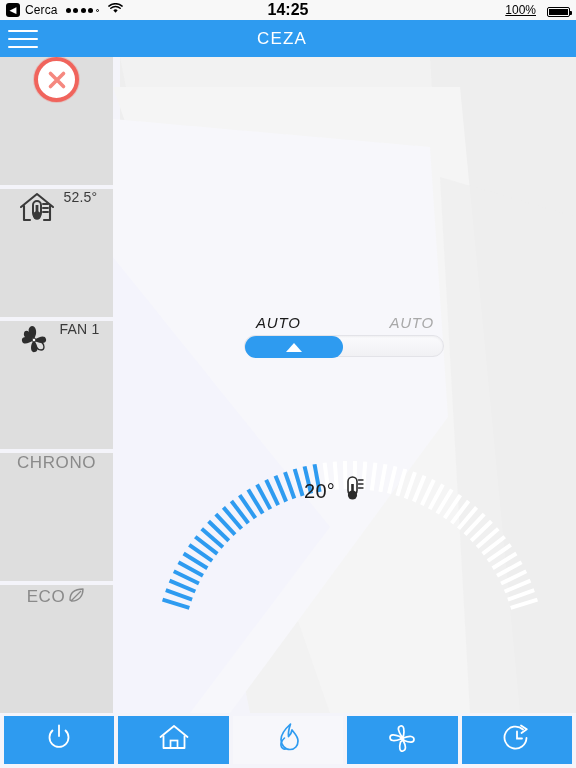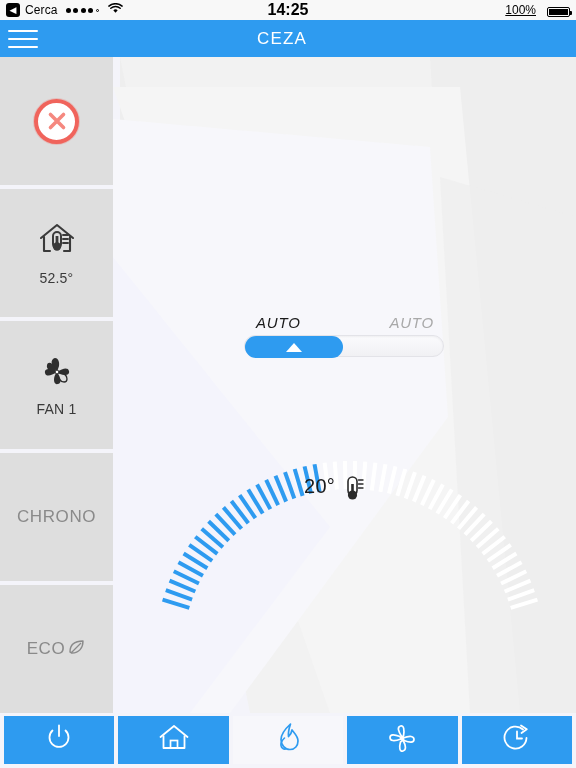--- a/index.html
+++ b/index.html
@@ -87,22 +87,22 @@
   .sidebar {
     position: absolute; top: 0; left: 0;
     width: 113px; height: 656px;
     display: flex; flex-direction: column;
     gap: 4px;
     z-index: 3;
   }
   .side-cell {
     flex: 1 1 0;
     background: #dedede;
-    display: flex; flex-direction: column;
-    align-items: center; justify-content: center;
+    display: flex; flex-direction: row;
+    align-items: flex-start; justify-content: center;
     gap: 6px; cursor: pointer;
     position: relative;
   }
   .side-label { font-size: 14px; color: #3a3a3a; letter-spacing: .2px; }
   .side-label.muted { font-size: 17px; color: #8a8a8a; letter-spacing: .6px; }
   .eco-row { display: flex; align-items: center; gap: 1px; }
 
   
   .x-badge {
     width: 45px; height: 45px; border-radius: 50%;
@@ -149,21 +149,21 @@
 
   
   .dial {
     position: absolute; top: 330px; left: 160px;
     width: 380px; height: 130px;
     z-index: 2;
   }
   .dial svg { display: block; overflow: visible; }
   .dial-readout {
     position: absolute; left: 144px; top: 88px;
-    display: flex; align-items: flex-start; gap: 9px;
+    display: flex; align-items: flex-end; gap: 9px;
   }
   .dial-value { font-size: 20px; color: #1c1c1c; letter-spacing: .3px; }
 
   
   .tabbar {
     position: absolute; bottom: 0; left: 0;
     width: 576px; height: 55px;
     background: #f4f4fa;
     display: flex; align-items: center;
     padding: 3px 4px 4px 4px; gap: 4px;

